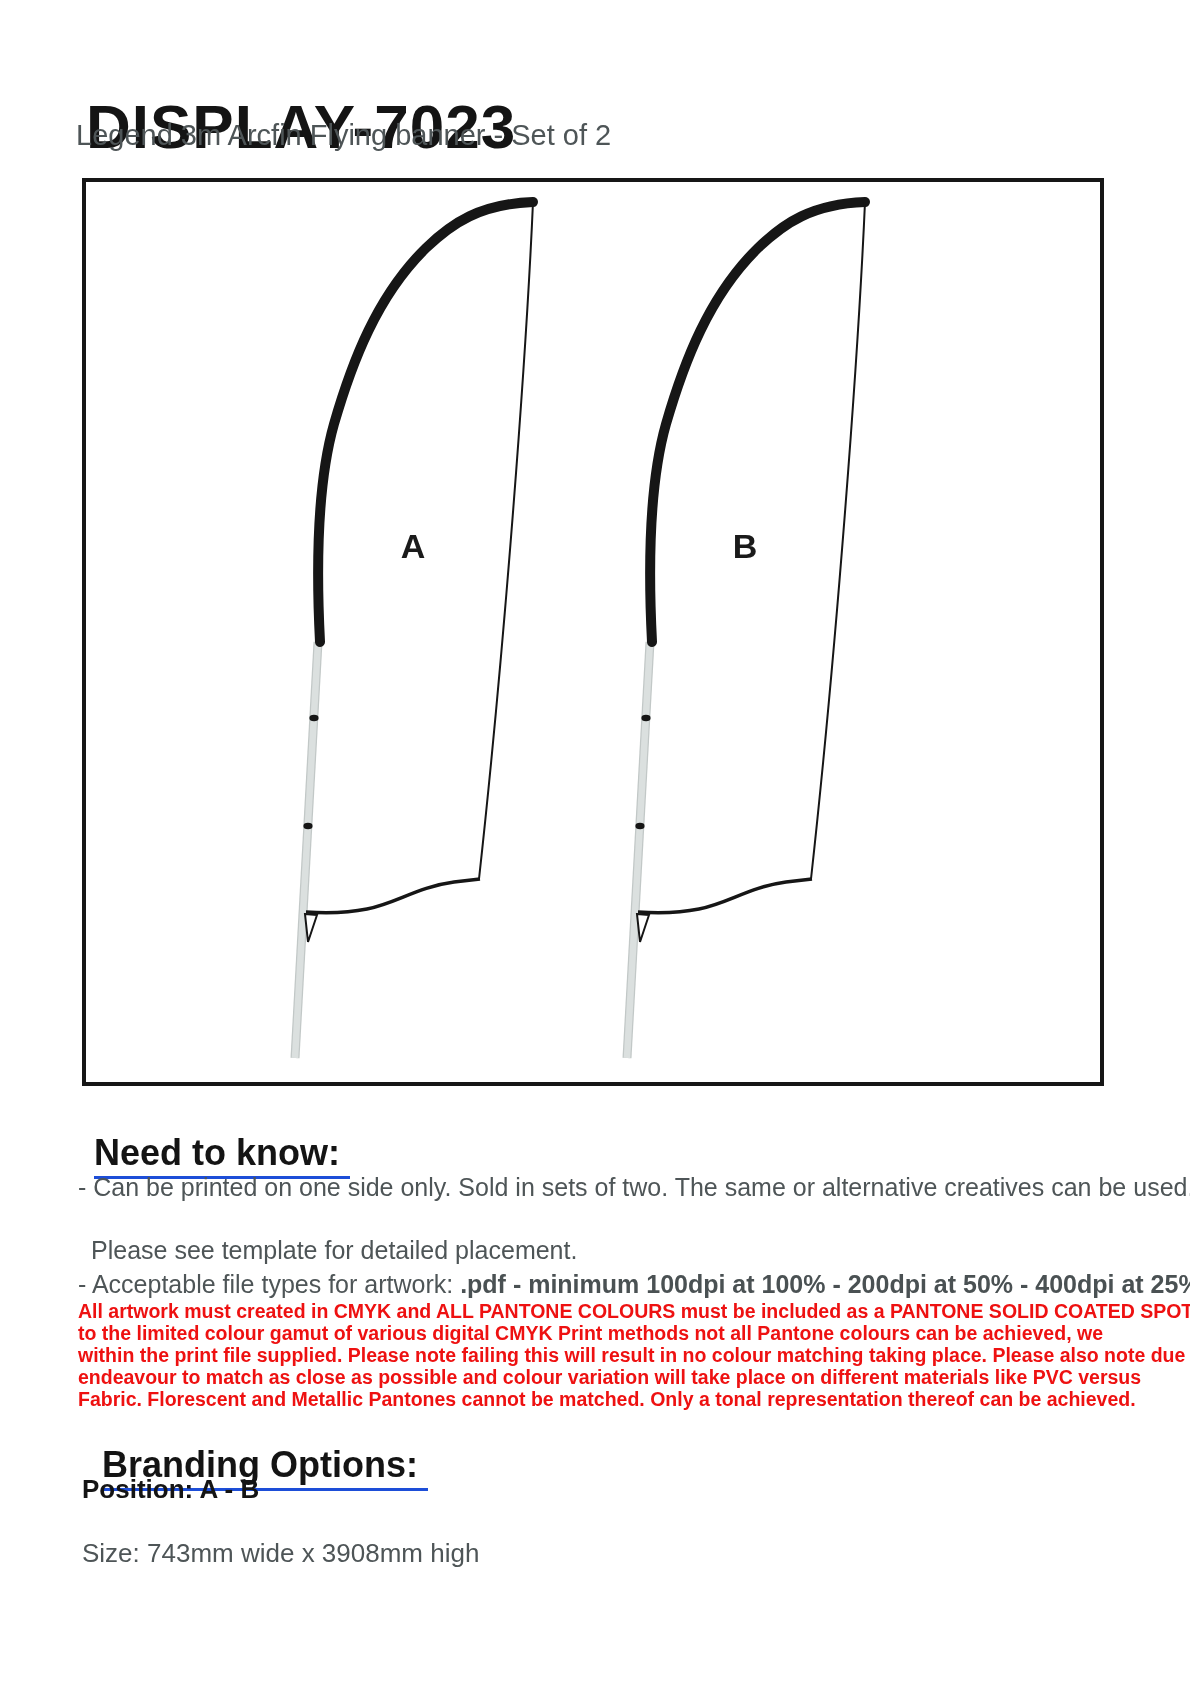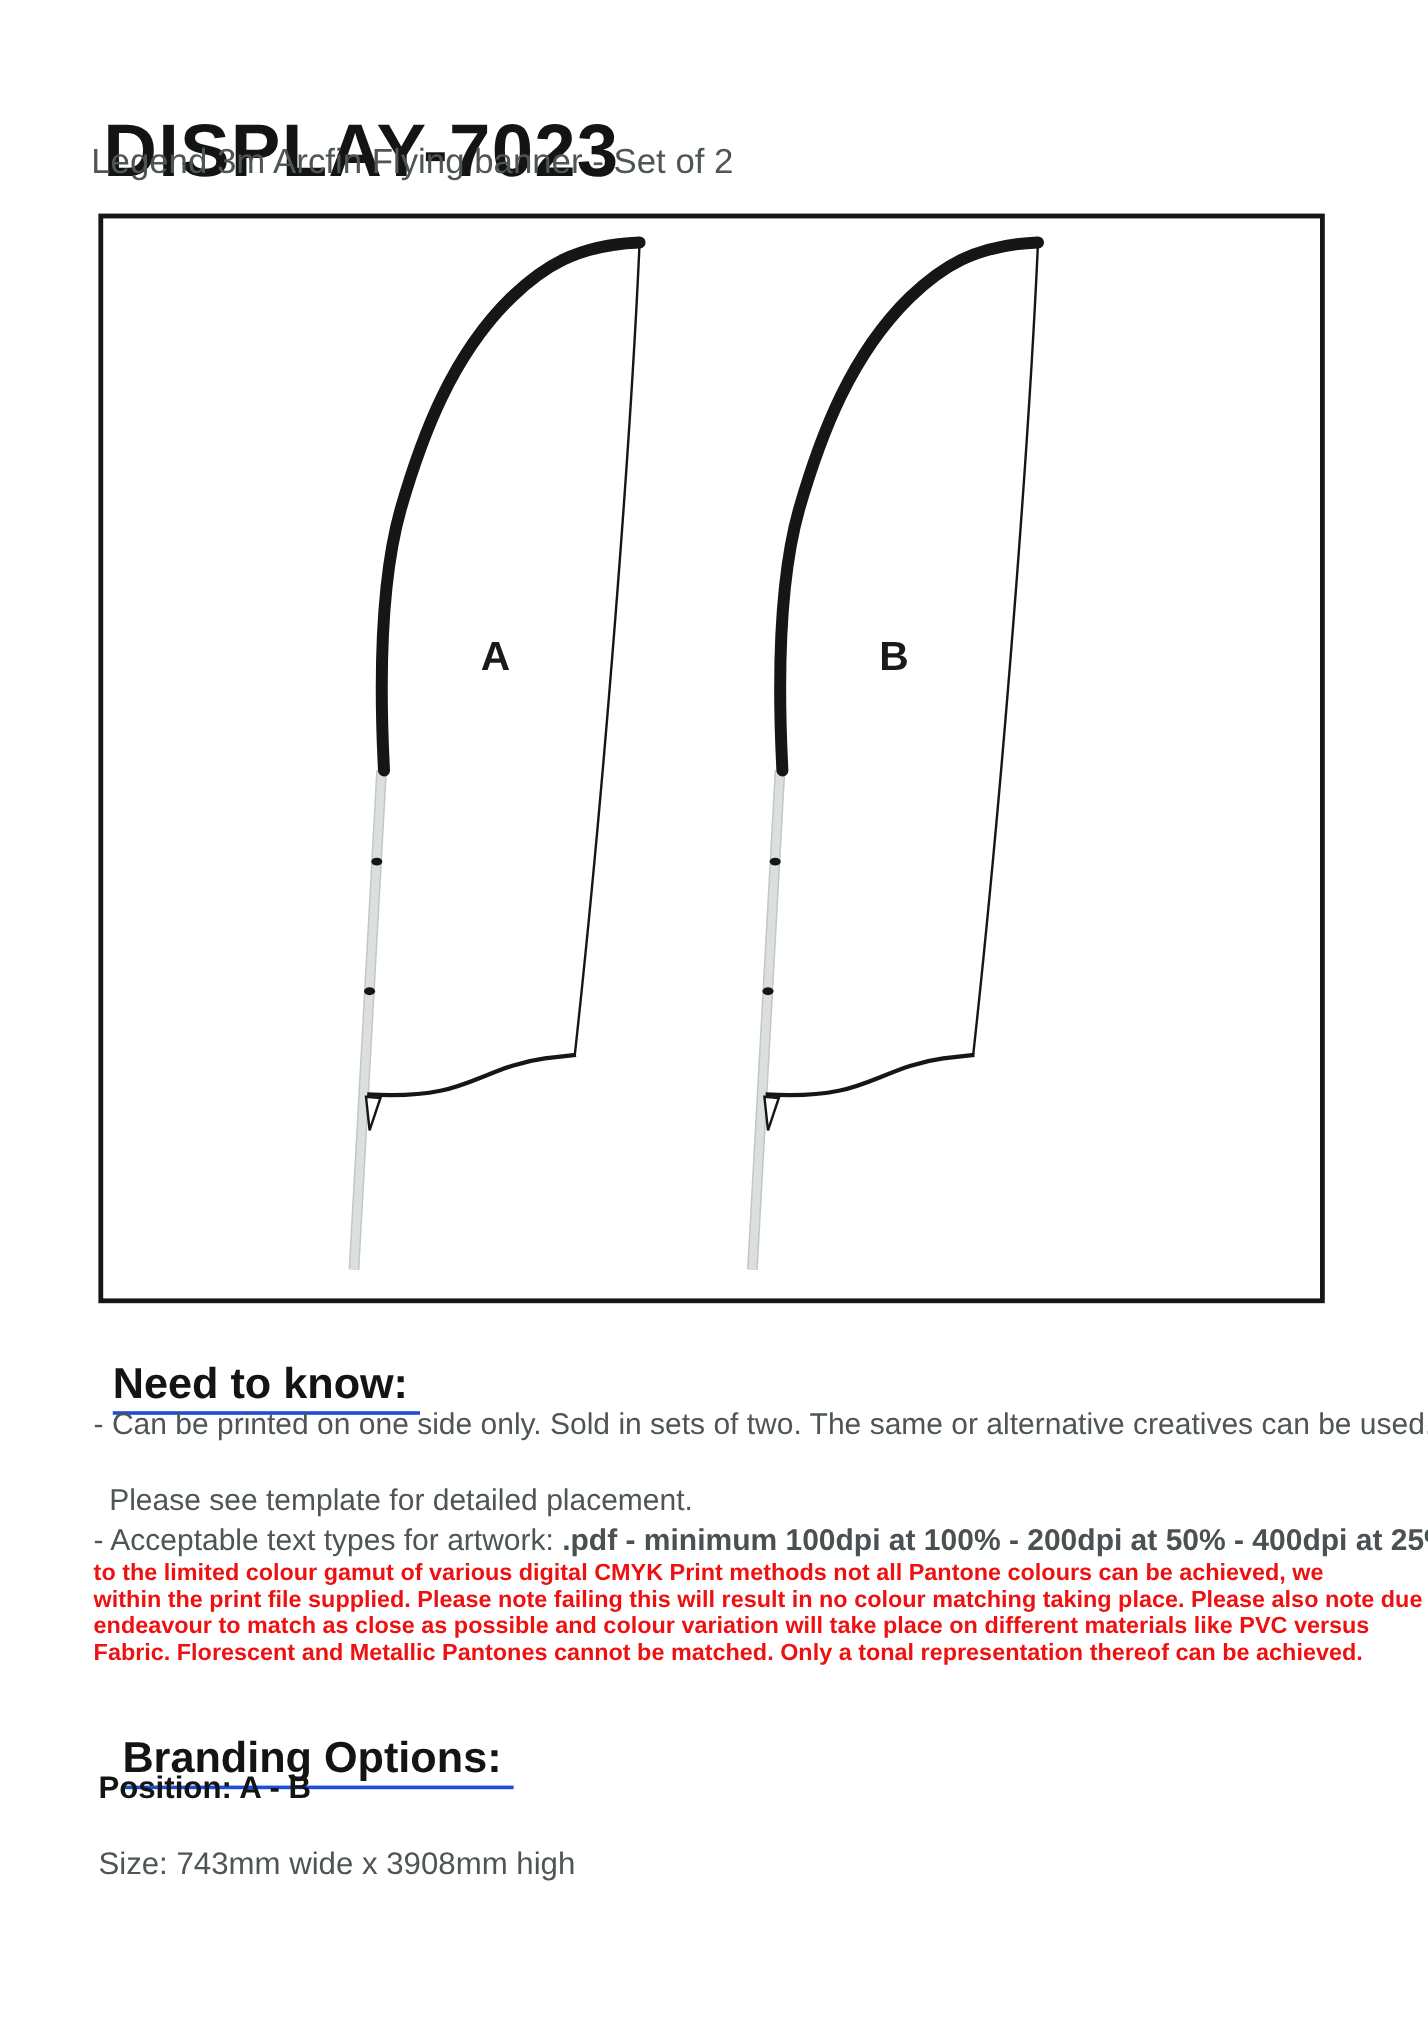--- a/index.html
+++ b/index.html
@@ -102,24 +102,25 @@
     </svg>
   </div>
 
   <h2 class="section-heading need-heading">
     <span class="underlined">Need to know:</span>
   </h2>
 
   <div class="bullets">
     <div class="bullet-line"><span>-</span> <span>Can be printed on one side only. Sold in sets of two. The same or alternative creatives can be used.</span></div>
     <div class="bullet-cont">Please see template for detailed placement.</div>
-    <div class="bullet-line"><span>-</span> <span>Acceptable text types for artwork: </span><b>.pdf - minimum 100dpi at 100% - 200dpi at 50% - 400dpi at 25%</b></div>
+    <div class="bullet-line"><span>-</span> <span>Acceptable file types for artwork: </span><b>.pdf - minimum 100dpi at 100% - 200dpi at 50% - 400dpi at 25%</b></div>
   </div>
 
   <div class="warning-block">
+    <div class="warning-line">All artwork must created in CMYK and ALL PANTONE COLOURS must be included as a PANTONE SOLID COATED SPOT</div>
     <div class="warning-line">to the limited colour gamut of various digital CMYK Print methods not all Pantone colours can be achieved, we</div>
     <div class="warning-line">within the print file supplied. Please note failing this will result in no colour matching taking place. Please also note due</div>
     <div class="warning-line">endeavour to match as close as possible and colour variation will take place on different materials like PVC versus</div>
     <div class="warning-line">Fabric. Florescent and Metallic Pantones cannot be matched. Only a tonal representation thereof can be achieved.</div>
   </div>
 
   <h2 class="section-heading branding-heading">
     <span class="underlined">Branding Options:</span>
   </h2>
 

